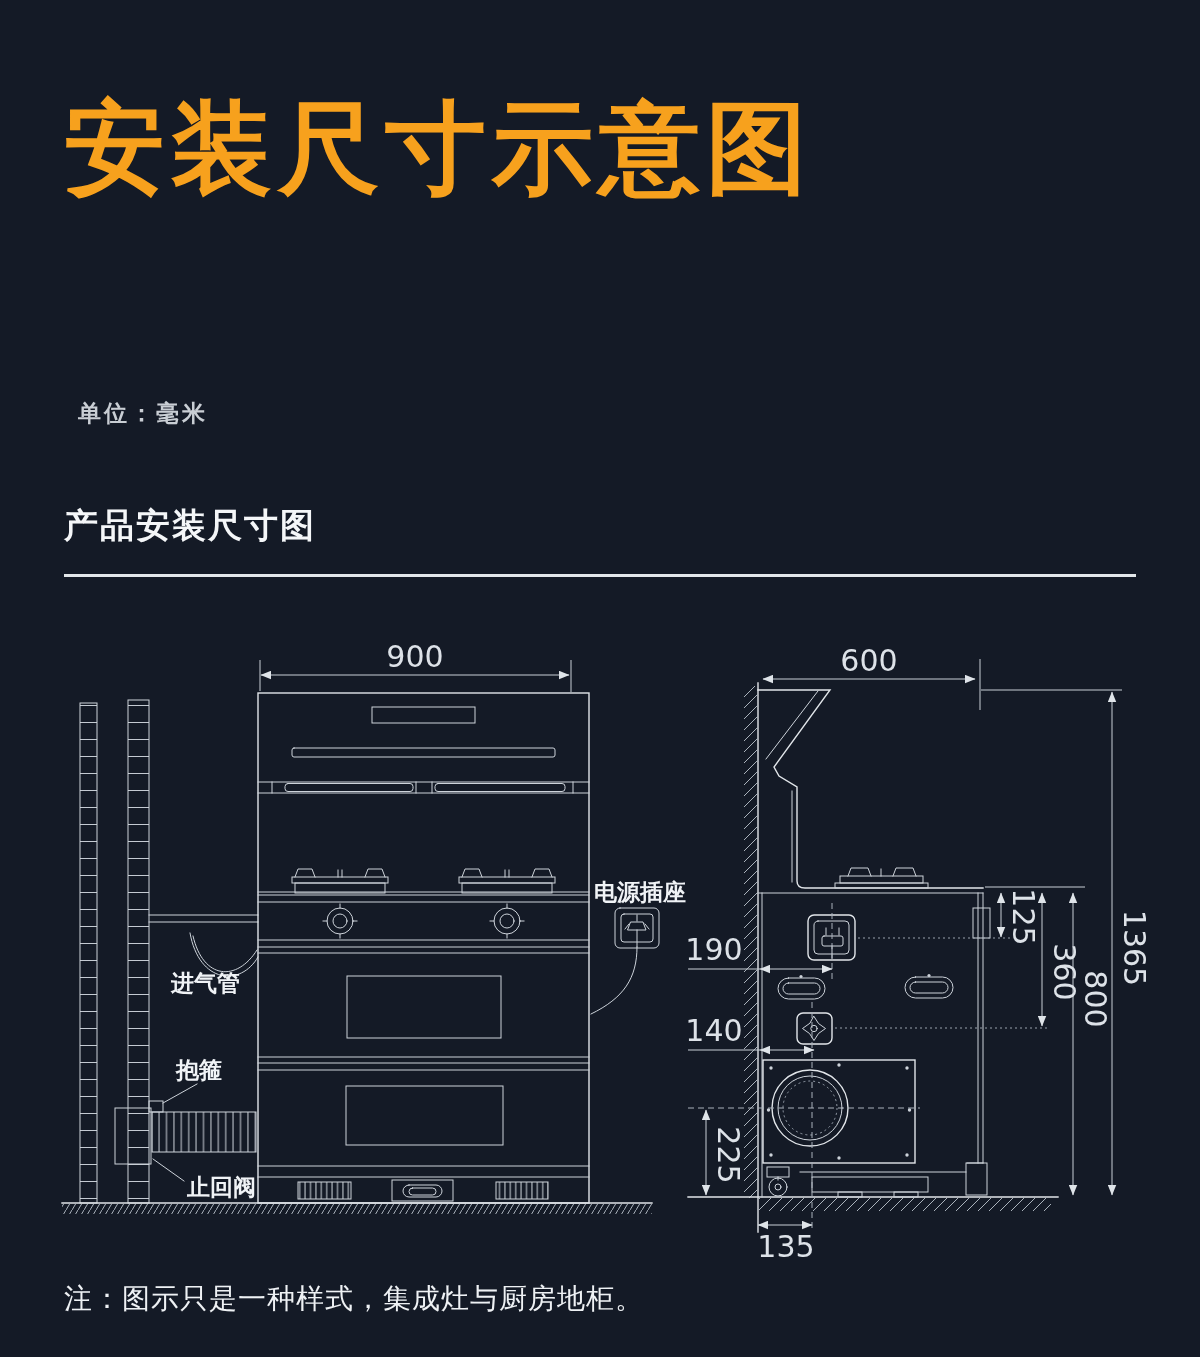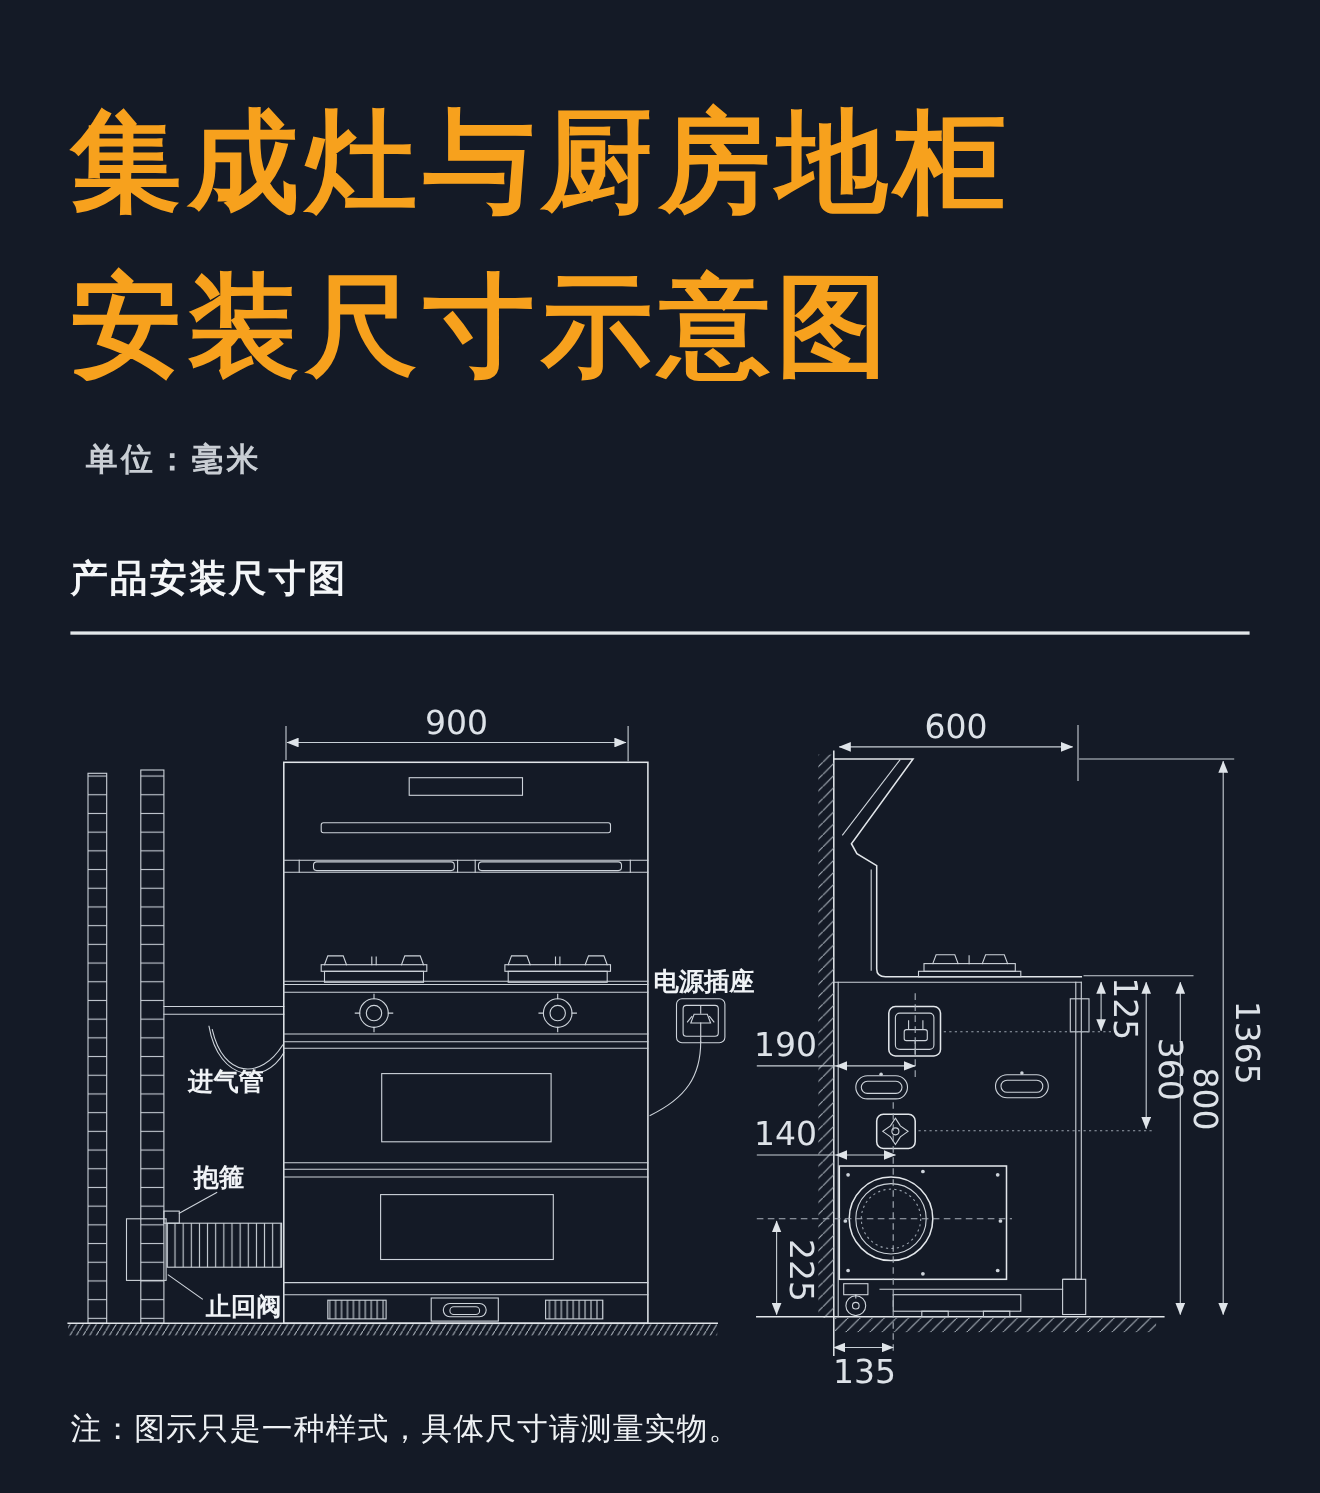--- a/index.html
+++ b/index.html
@@ -7,21 +7,21 @@
     width:1200px;height:1357px;position:relative;overflow:hidden;
     background:#141a26;
     font-family:"Liberation Sans","DejaVu Sans",sans-serif;
   }
   .abs{position:absolute;}
   #page-title{
     left:64px;top:74px;color:#f7a11d;font-weight:bold;
     font-size:101px;line-height:149px;letter-spacing:6px;white-space:nowrap;
   }
   #unit-label{
-    left:78px;top:398px;color:#c9ced4;font-size:29px;font-weight:bold;letter-spacing:3px;
+    left:78px;top:398px;color:#c9ced4;font-size:23px;font-weight:bold;letter-spacing:3px;
   }
   #section-heading{
     left:64px;top:503px;color:#f4f6f8;font-size:34px;font-weight:bold;letter-spacing:2px;text-align:center;
   }
   #divider-rule{
     left:64px;top:574px;width:1072px;height:3px;background:#e3e7ea;
   }
   #footnote{
     left:64px;top:1280px;color:#eef1f4;font-size:28px;letter-spacing:1px;white-space:nowrap;
   }
@@ -31,21 +31,20 @@
   .dim{stroke:#c8cfd6;stroke-width:1;fill:none;}
   .dsh{stroke:#a9b1bb;stroke-width:1;fill:none;stroke-dasharray:6 4;}
   .dot{stroke:#98a1ac;stroke-width:1;fill:none;stroke-dasharray:2 3;}
   text.num{fill:#dde2e8;font-size:30px;font-family:"DejaVu Sans","Liberation Sans",sans-serif;}
   text.cjk{fill:#f0f3f6;font-size:23px;font-weight:bold;font-family:"Liberation Sans","DejaVu Sans",sans-serif;}
 </style>
 </head>
 <body>
 
 <div class="abs" id="page-title">
-  <div>集成灶与厨房地柜</div>
   <div>安装尺寸示意图</div>
 </div>
 
 <div class="abs" id="unit-label">单位：毫米</div>
 
 <div class="abs" id="section-heading">产品安装尺寸图</div>
 
 <div class="abs" id="divider-rule"></div>
 
 <svg class="diagram" width="1200" height="1357" viewBox="0 0 1200 1357">
@@ -314,13 +313,13 @@
       <text class="num" text-anchor="middle" transform="rotate(90 718 1155)" x="718" y="1155">225</text>
     </g>
 
     <g>
       <line x1="758" y1="1225" x2="812" y2="1225" class="dim" marker-start="url(#arw)" marker-end="url(#arw)"></line>
       <text class="num" x="786" y="1257" text-anchor="middle">135</text>
     </g>
   </g>
 </svg>
 
-<div class="abs" id="footnote">注：图示只是一种样式，具体尺寸请测量实物。</div>
+<div class="abs" id="footnote">注：图示只是一种样式，集成灶与厨房地柜。</div>
 
 </body></html>

